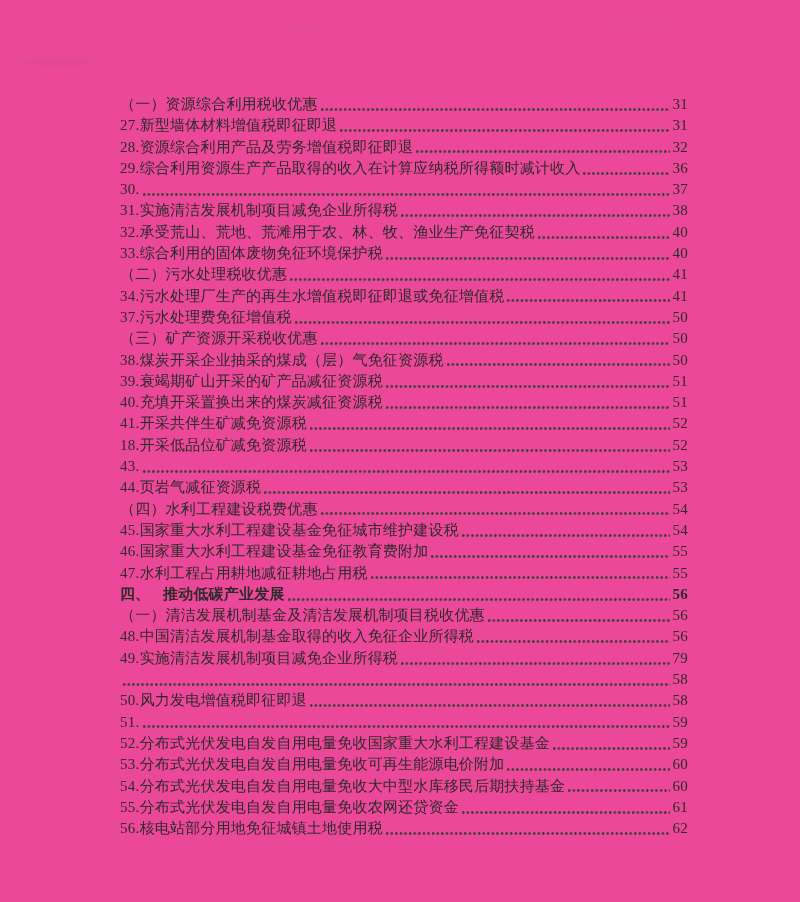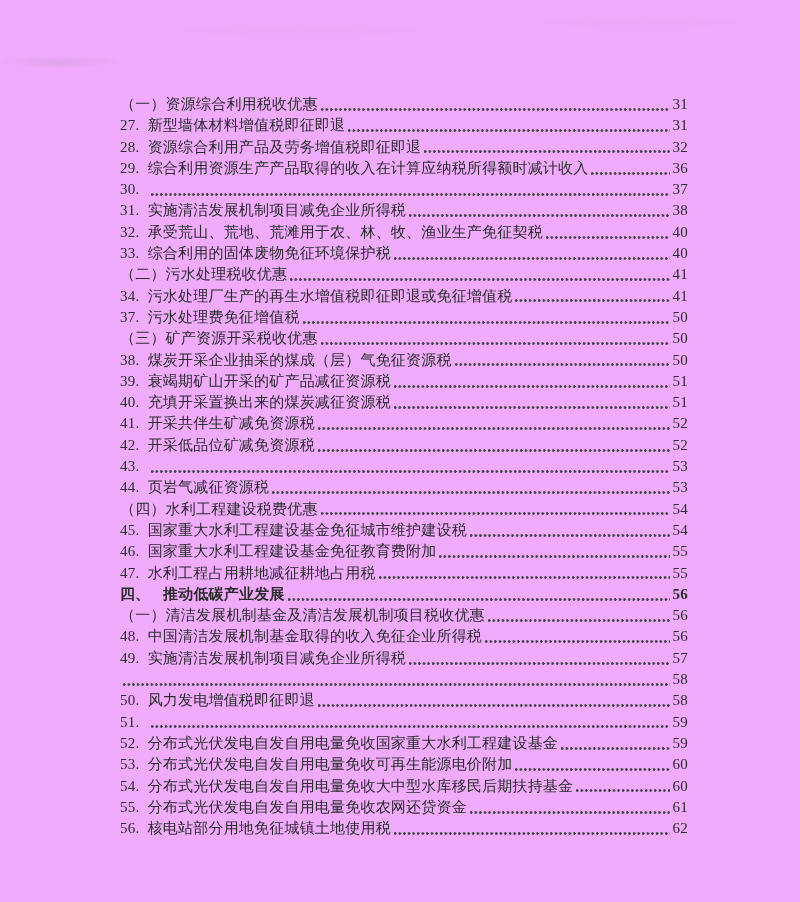--- a/index.html
+++ b/index.html
@@ -4,21 +4,21 @@
 <style>
   html, body {
     margin: 0;
     padding: 0;
     background: #ffffff;
   }
   .page {
     position: relative;
     width: 800px;
     height: 902px;
-    background: #f0abfc;
+    background: #ec4899;
     overflow: hidden;
     font-family: "Liberation Serif", "DejaVu Serif", serif;
     color: #2b2b2b;
   }
   
   .scan-noise {
     position: absolute;
     left: 0; top: 0;
     width: 100%; height: 80px;
     background:
@@ -35,21 +35,20 @@
   }
   .row {
     display: flex;
     align-items: baseline;
     height: 21.3px;
     line-height: 21.3px;
     font-size: 15px;
     white-space: nowrap;
   }
   .row .num {
-    margin-right: 8px;
     letter-spacing: 0.3px;
   }
   .row .title {
     letter-spacing: 0.2px;
   }
   .row .leader {
     flex: 1;
     align-self: flex-end;
     height: 3px;
     margin: 0 2px 4.5px 3px;
@@ -164,21 +163,21 @@
     <span class="leader"></span>
     <span class="pagenum">51</span>
   </div>
       <div class="row item">
     <span class="num">41.</span>
     <span class="title">开采共伴生矿减免资源税</span>
     <span class="leader"></span>
     <span class="pagenum">52</span>
   </div>
       <div class="row item">
-    <span class="num">42.</span>
+    <span class="num">18.</span>
     <span class="title">开采低品位矿减免资源税</span>
     <span class="leader"></span>
     <span class="pagenum">52</span>
   </div>
       <div class="row item">
     <span class="num">43.</span>
     <span class="leader"></span>
     <span class="pagenum">53</span>
   </div>
       <div class="row item">
@@ -226,21 +225,21 @@
       <div class="row item">
     <span class="num">48.</span>
     <span class="title">中国清洁发展机制基金取得的收入免征企业所得税</span>
     <span class="leader"></span>
     <span class="pagenum">56</span>
   </div>
       <div class="row item">
     <span class="num">49.</span>
     <span class="title">实施清洁发展机制项目减免企业所得税</span>
     <span class="leader"></span>
-    <span class="pagenum">57</span>
+    <span class="pagenum">79</span>
   </div>
       <div class="row sub">
 
     <span class="leader"></span>
     <span class="pagenum">58</span>
   </div>
       <div class="row item">
     <span class="num">50.</span>
     <span class="title">风力发电增值税即征即退</span>
     <span class="leader"></span>

